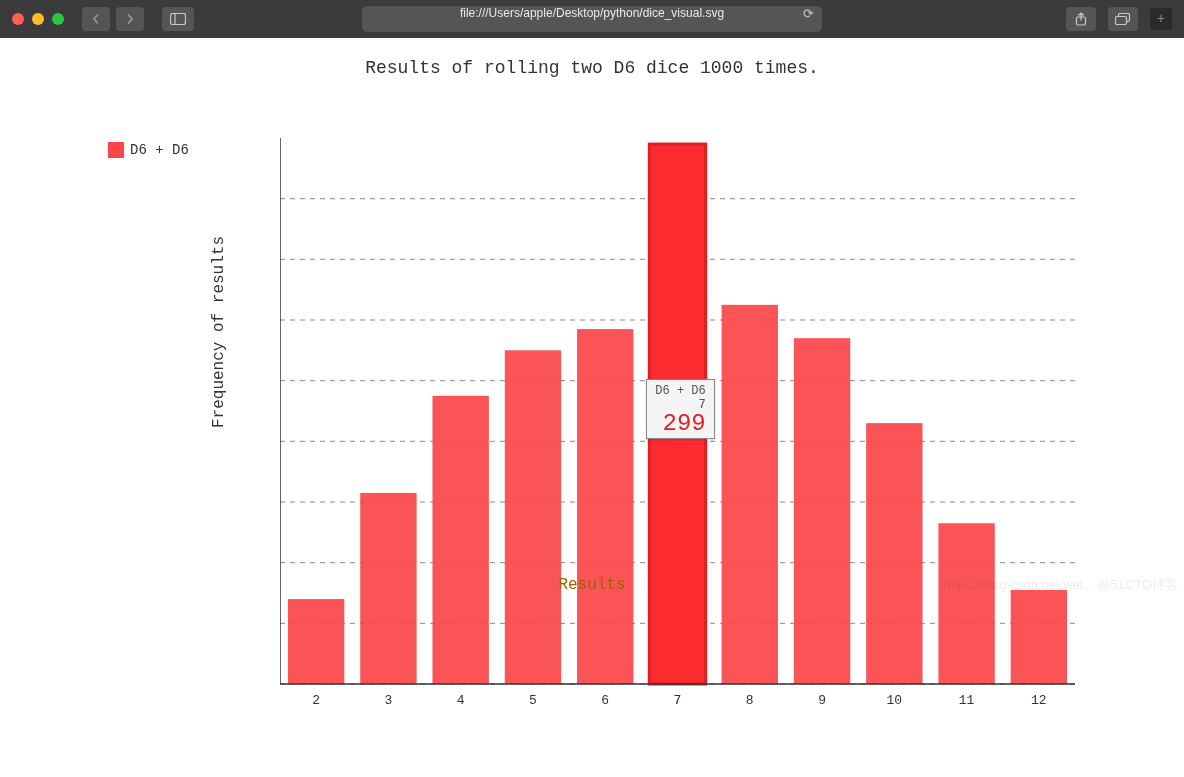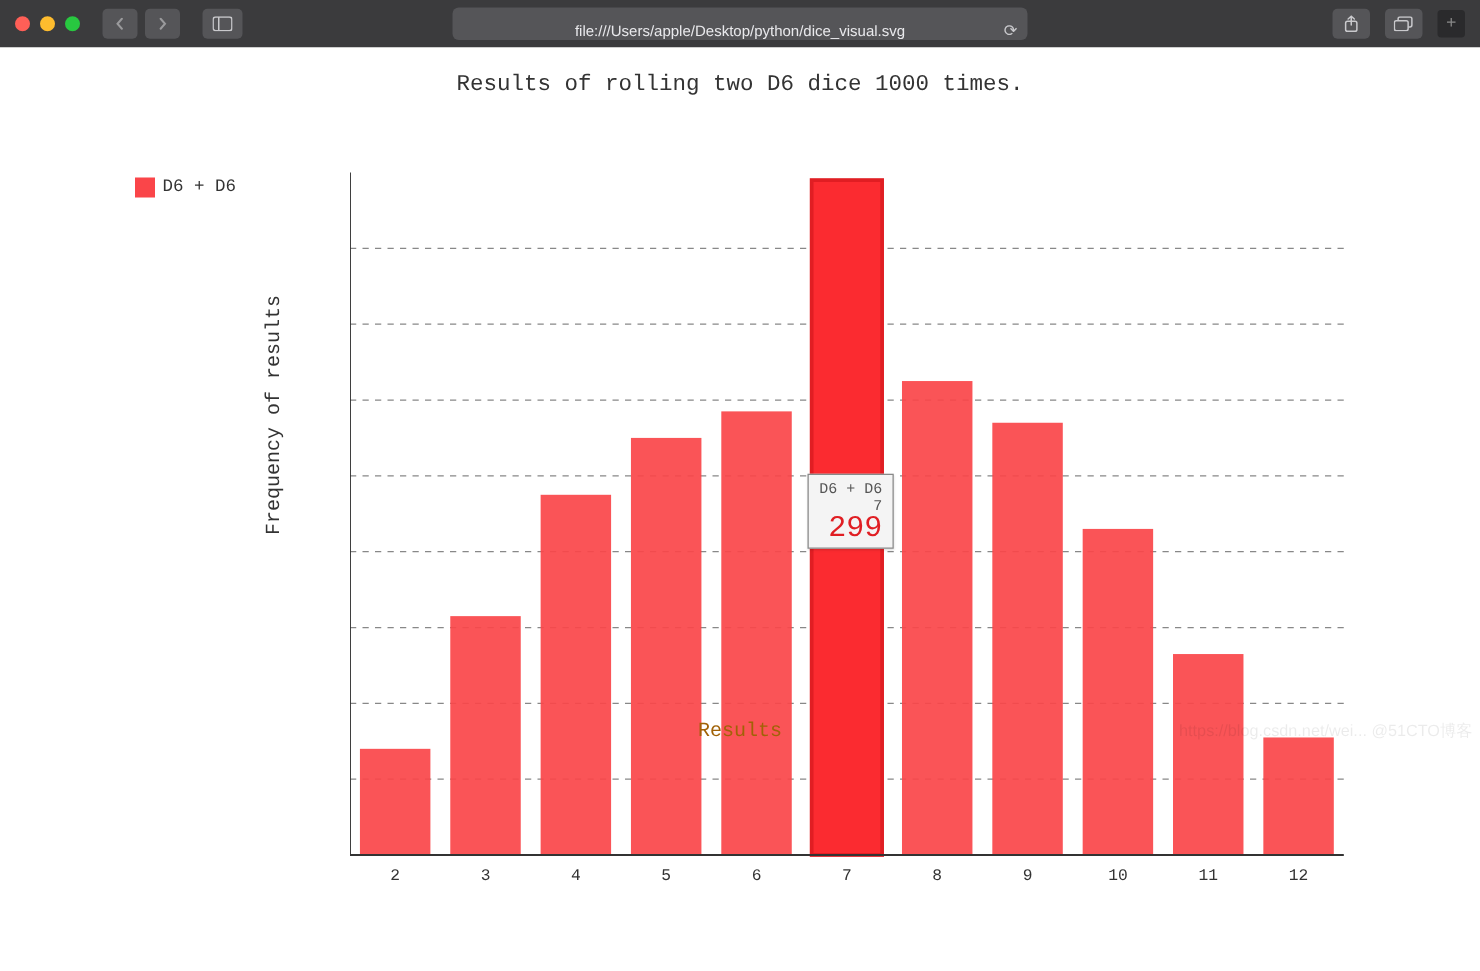--- a/index.html
+++ b/index.html
@@ -32,21 +32,21 @@
     color: #a6a6a8; font-size: 12px;
   }
   .sidebarbtn {
     width: 32px; height: 24px; border-radius: 4px; background: #555558;
     margin-left: 10px; display: flex; align-items: center; justify-content: center;
     color: #c9c9cc; font-size: 12px;
   }
   .urlbox {
     position: absolute; left: 50%; transform: translateX(-50%);
     width: 460px; height: 26px; background: #555558; border-radius: 5px;
-    display: flex; align-items: flex-end; justify-content: center;
+    display: flex; align-items: flex-start; justify-content: center;
     color: #e9e9ec; font-family: -apple-system, Helvetica, Arial, sans-serif;
     font-size: 12px;
   }
   .urlbox .reload {
     position: absolute; right: 8px; color: #c9c9cc; font-size: 13px;
   }
   .right-icons {
     margin-left: auto; display: flex; gap: 12px; align-items: center;
   }
   .tb-icon {

